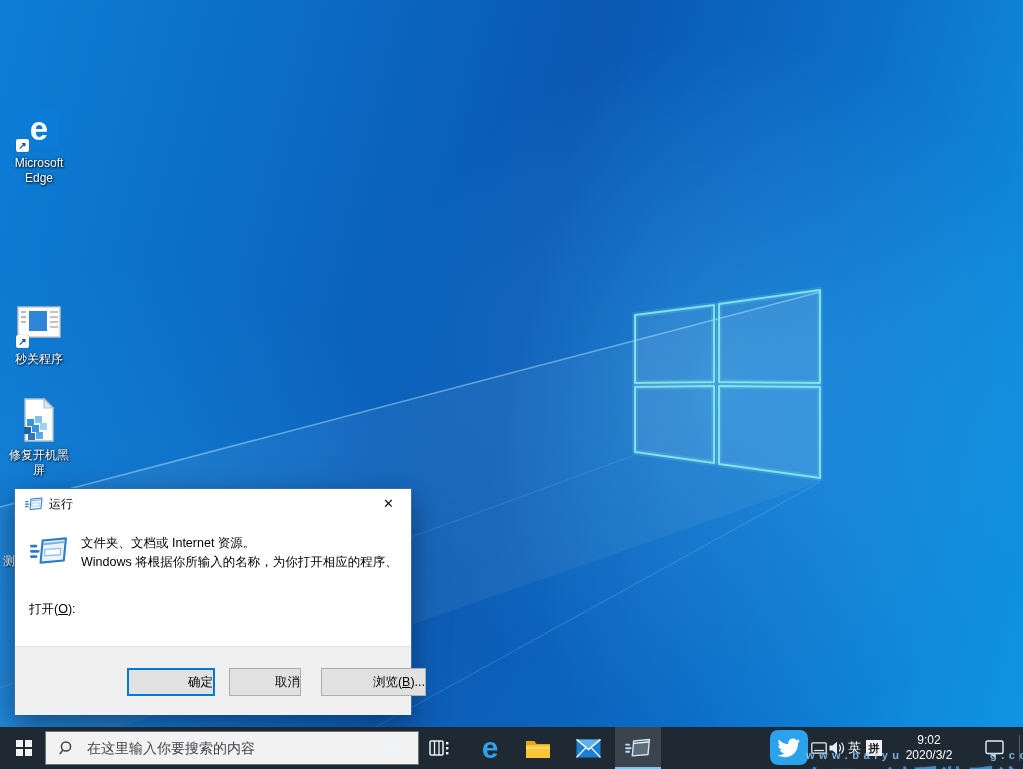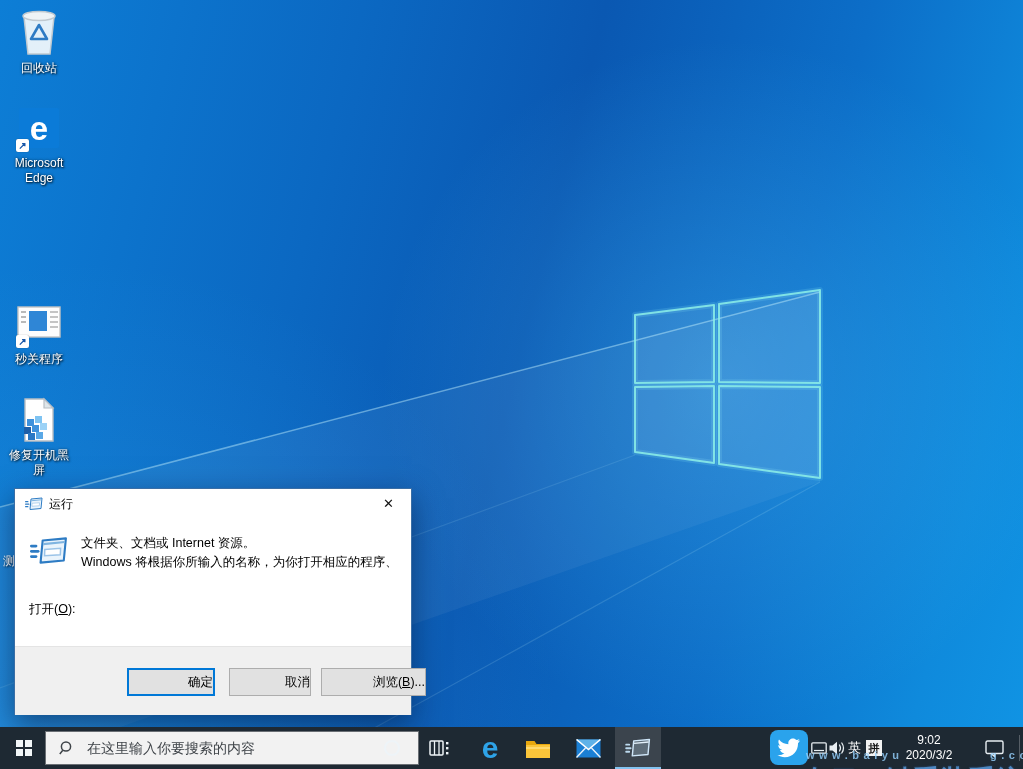--- a/index.html
+++ b/index.html
@@ -41,21 +41,21 @@
     border:1px solid #4d82b8;}
   .combo-text{position:absolute;left:5px;top:0;line-height:25px;font-size:13px;white-space:pre;}
   .caret{display:inline-block;width:1px;height:15px;background:#000;vertical-align:-3px;}
   .combo-chevron{position:absolute;right:9px;top:8px;width:7px;height:7px;
     border-right:1.6px solid #444;border-bottom:1.6px solid #444;transform:rotate(45deg);}
   .dlg-footer{position:absolute;left:0;top:157px;width:396px;height:69px;background:#f0f0f0;
     border-top:1px solid #e4e4e4;}
   .dlg-btn{position:absolute;top:21px;height:28px;background:#e1e1e1;font-size:12.5px;color:#000;
     font-family:"Liberation Sans",sans-serif;padding:0;cursor:default;text-align:right;}
   .btn-ok{left:112px;width:88px;border:2px solid #0078d7;}
-  .btn-cancel{left:214px;width:82px;border:1px solid #adadad;}
+  .btn-cancel{left:214px;width:72px;border:1px solid #adadad;}
   .btn-browse{left:306px;width:105px;border:1px solid #adadad;}
   .dlg-btn .ukey{text-decoration:underline;}
   
   #taskbar{position:absolute;left:0;top:727px;width:1023px;height:42px;background:#1e2933;z-index:20;}
   .tb-cell{position:absolute;top:0;height:42px;display:flex;align-items:center;justify-content:center;}
   .start-btn{left:0;width:48px;}
   .win-logo{display:grid;grid-template-columns:7px 7px;grid-template-rows:7px 7px;gap:1.5px;}
   .win-logo div{background:#f2f6f8;}
   .tb-search{position:absolute;left:45px;top:4px;width:374px;height:34px;background:#f2f2f2;
     border:1px solid #6a6f74;display:flex;align-items:center;}
@@ -124,30 +124,20 @@
       <polygon points="719,386 820,387 820,478 719,464"></polygon>
     </g>
     <g stroke="#8df0e8" stroke-opacity="0.85" stroke-width="2" fill="rgba(220,248,255,0.10)" stroke-linejoin="round">
       <polygon points="635,315 714,305 714,382 635,383"></polygon>
       <polygon points="719,304 820,290 820,383 719,382"></polygon>
       <polygon points="635,387 714,386 714,463 635,452"></polygon>
       <polygon points="719,386 820,387 820,478 719,464"></polygon>
     </g>
   </svg>
 
-  <div class="desk-item" style="top:8px">
-    <div class="di-icon">
-      <svg width="40" height="48" viewBox="0 0 40 48">
-        <path d="M5,8 L9,45 L31,45 L35,8 Z" fill="rgba(245,250,252,.92)" stroke="#c0c9d0" stroke-width="1.5"></path>
-        <ellipse cx="20" cy="7" rx="16" ry="4.5" fill="#eef3f6" stroke="#c0c9d0" stroke-width="1.5"></ellipse>
-        <polygon points="20,16 28,30 12,30" fill="none" stroke="#2e7bc4" stroke-width="2.6" stroke-linejoin="round"></polygon>
-      </svg>
-    </div>
-    <div class="di-label">回收站</div>
-  </div>
 
   <div class="desk-item" style="top:103px">
     <div class="di-icon">
       <div class="edge-tile">
           <span>e</span>
         </div>
       <div class="shortcut-badge">↗</div>
     </div>
     <div class="di-label">Microsoft Edge</div>
   </div>

